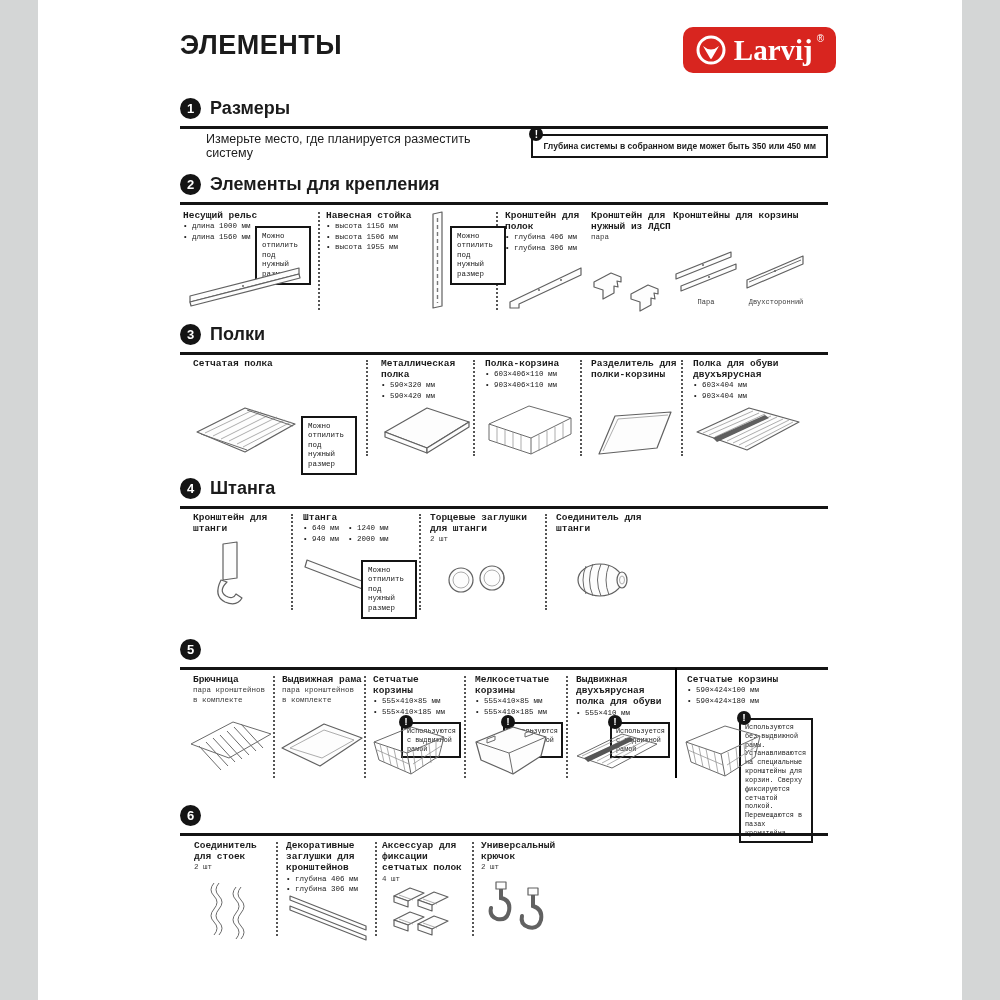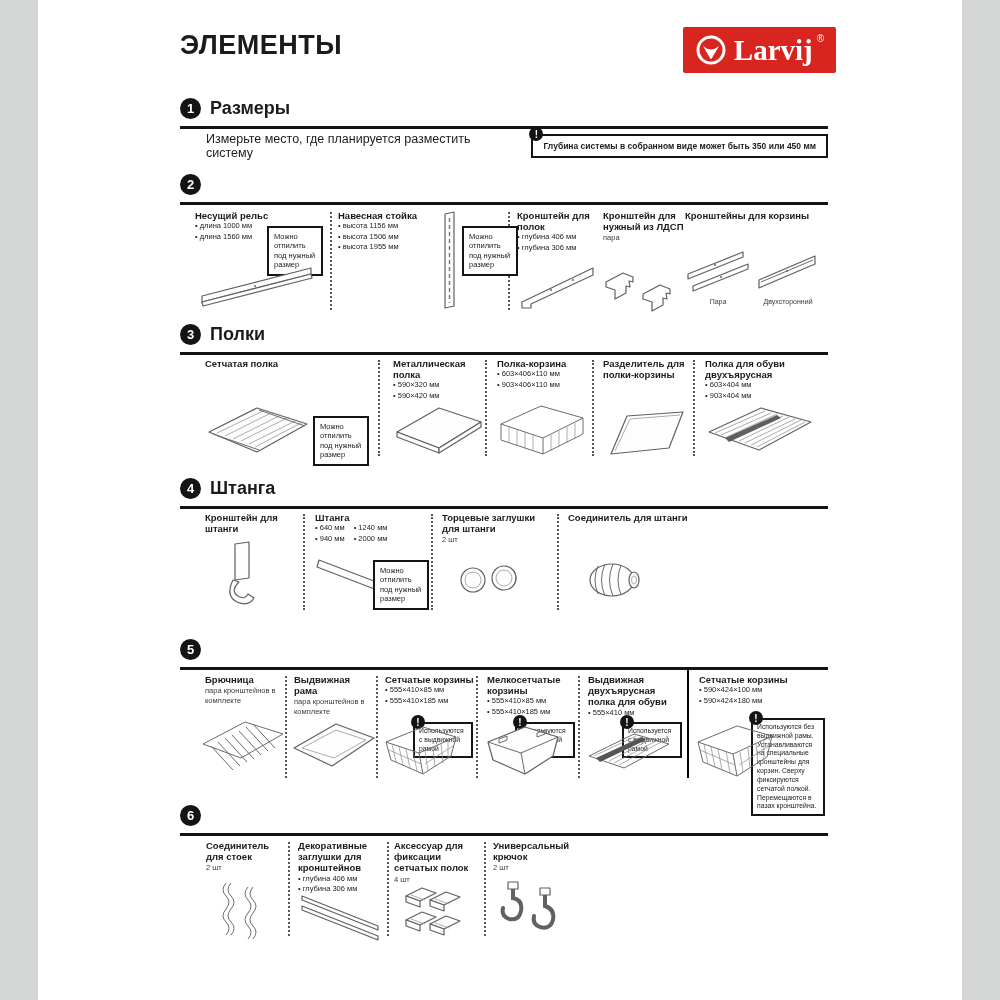--- a/index.html
+++ b/index.html
@@ -5,31 +5,31 @@
   * { margin:0; padding:0; box-sizing:border-box; }
   html,body { background:#fff; }
   .page { position:relative; width:1000px; height:1000px; background:#ffffff; overflow:hidden;
           font-family:"Liberation Sans", sans-serif; color:#1b1b1b; }
   .side-bar { position:absolute; top:0; width:38px; height:1000px; background:#d4d6d6; }
   .side-bar.left { left:0; } .side-bar.right { right:0; }
 
   .page-title { position:absolute; left:180px; top:30px; font-size:27px; font-weight:bold; letter-spacing:.5px; }
 
   .logo { position:absolute; left:683px; top:27px; width:153px; height:46px; background:#d8251f;
-          border-radius:2px; display:flex; align-items:center; justify-content:center; gap:7px; color:#fff; }
+          border-radius:10px; display:flex; align-items:center; justify-content:center; gap:7px; color:#fff; }
   .logo-name { font-family:"Liberation Serif", serif; font-weight:bold; font-size:29px; line-height:1; }
   .logo-reg  { font-size:10px; align-self:flex-start; margin-top:6px; margin-left:-3px; }
 
   .sec { position:absolute; left:180px; width:648px; }
   .sec-head { display:flex; align-items:center; gap:9px; border-bottom:3px solid #141414; padding-bottom:7px; }
   .badge { flex:0 0 auto; width:21px; height:21px; background:#141414; color:#fff; border-radius:50%;
            display:flex; align-items:center; justify-content:center; font-size:13px; font-weight:bold; }
   .sec-title { font-size:18px; font-weight:bold; }
 
-  .items { position:absolute; left:180px; width:650px; }
+  .items { position:absolute; left:168px; width:650px;font-family:Liberation Mono, monospace; }
   .col { position:absolute; top:0; }
   .col-title { font-weight:bold; font-size:9.5px; line-height:1.18; }
   .col-sub   { font-size:7.5px; color:#3a3a3a; line-height:1.25; margin-top:1px; }
   .spec { font-size:7.5px; line-height:1.4; white-space:nowrap; }
   .spec::before { content:"• "; }
   .specs-2col { display:flex; gap:9px; }
 
   .cutnote { position:absolute; border:2px solid #141414; background:#fff; padding:4px 5px;
              font-size:7.5px; line-height:1.25; width:56px; }
 
@@ -85,20 +85,21 @@
     <div class="s1-text">Измерьте место, где планируется разместить систему</div>
     <div class="s1-note">
       <span class="excl">!</span>
       <span>Глубина системы в собранном виде может быть 350 или 450 мм</span>
     </div>
   </div>
 
   <div class="sec" style="top:174px">
     <div class="sec-head">
       <span class="badge">2</span>
+      <span class="sec-title">Элементы для крепления</span>
     </div>
   </div>
   <div class="items" style="top:210px; height:102px">
     <div class="vdiv" style="left:150px; height:98px"></div>
     <div class="vdiv" style="left:328px; height:98px"></div>
 
     <div class="col" style="left:15px; width:132px">
       <div class="col-title">Несущий рельс</div>
       <div class="spec">длина 1000 мм</div>
       <div class="spec">длина 1560 мм</div>

